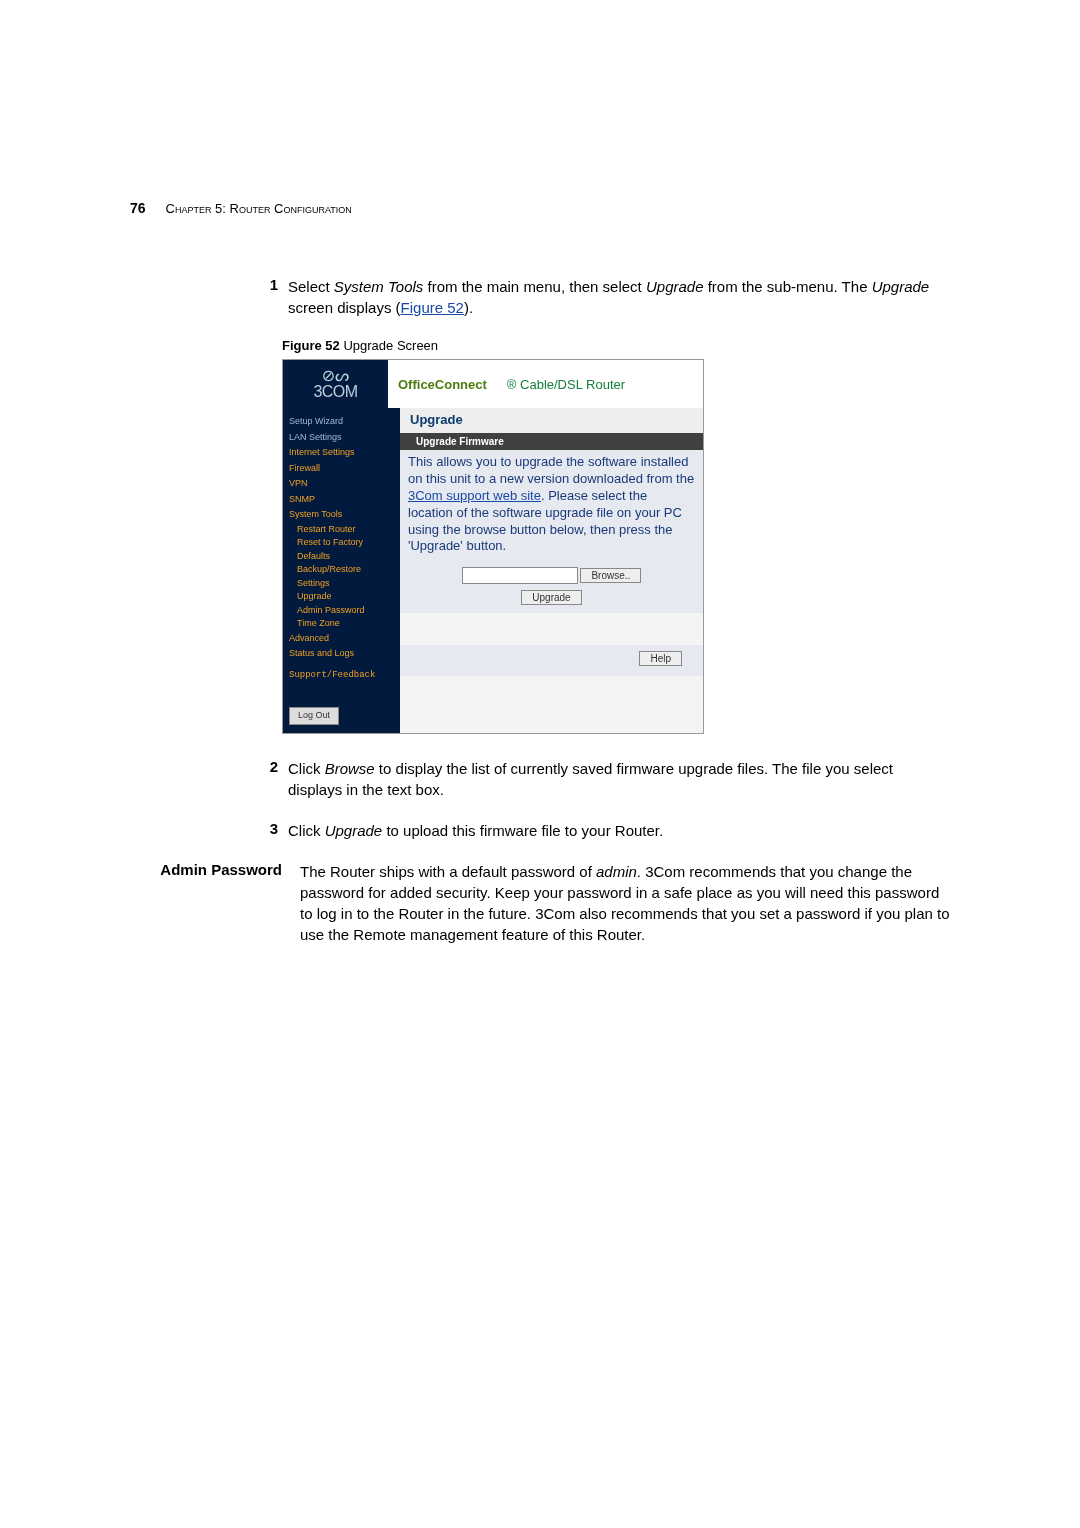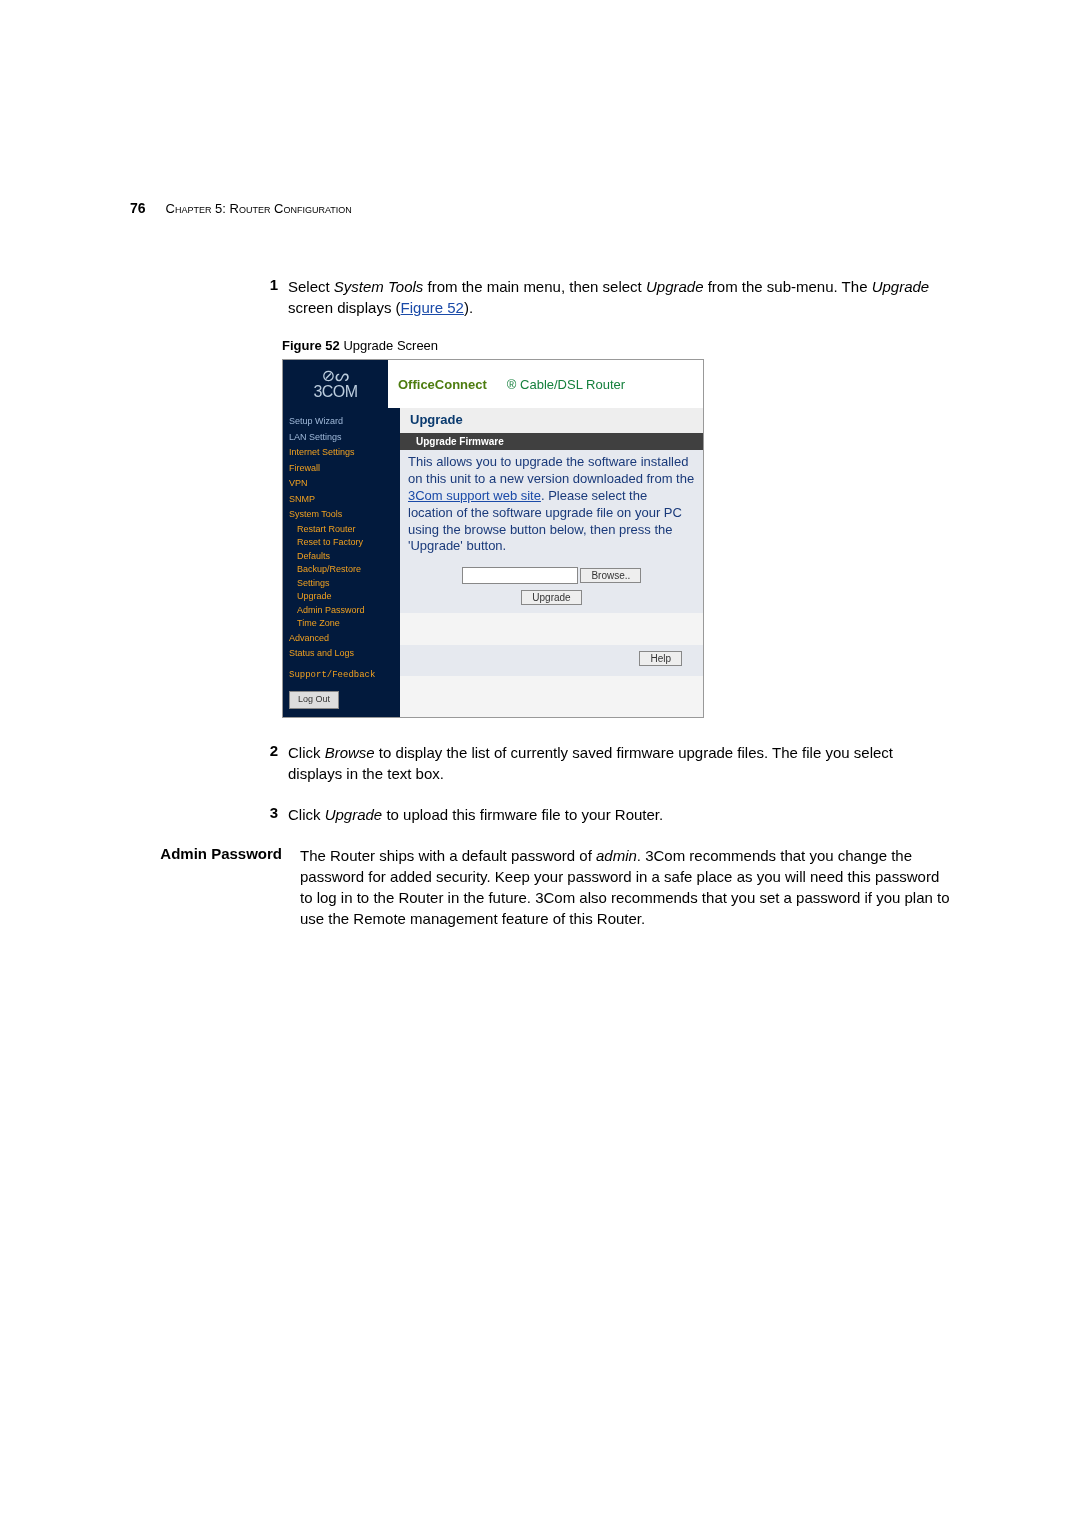--- a/index.html
+++ b/index.html
@@ -97,21 +97,21 @@
   width: 105px;
   background: #021a3d;
   color: #9fb8d8;
   padding: 6px 6px 8px 6px;
   font-size: 9px;
   line-height: 1.5;
 }
 .ss-nav .navitem { padding: 1px 0; }
 .ss-nav .navitem.orange { color: #f0a020; }
 .ss-nav .navsub { padding-left: 8px; color: #f0a020; }
-.ss-nav .logout-wrap { margin-top: 8px; }
+.ss-nav .logout-wrap { margin-top: 24px; }
 .ss-nav .logout {
   display: inline-block;
   background: #ddd;
   color: #333;
   border: 1px solid #888;
   padding: 1px 8px;
   font-size: 9px;
 }
 .ss-content {
   flex: 1;

